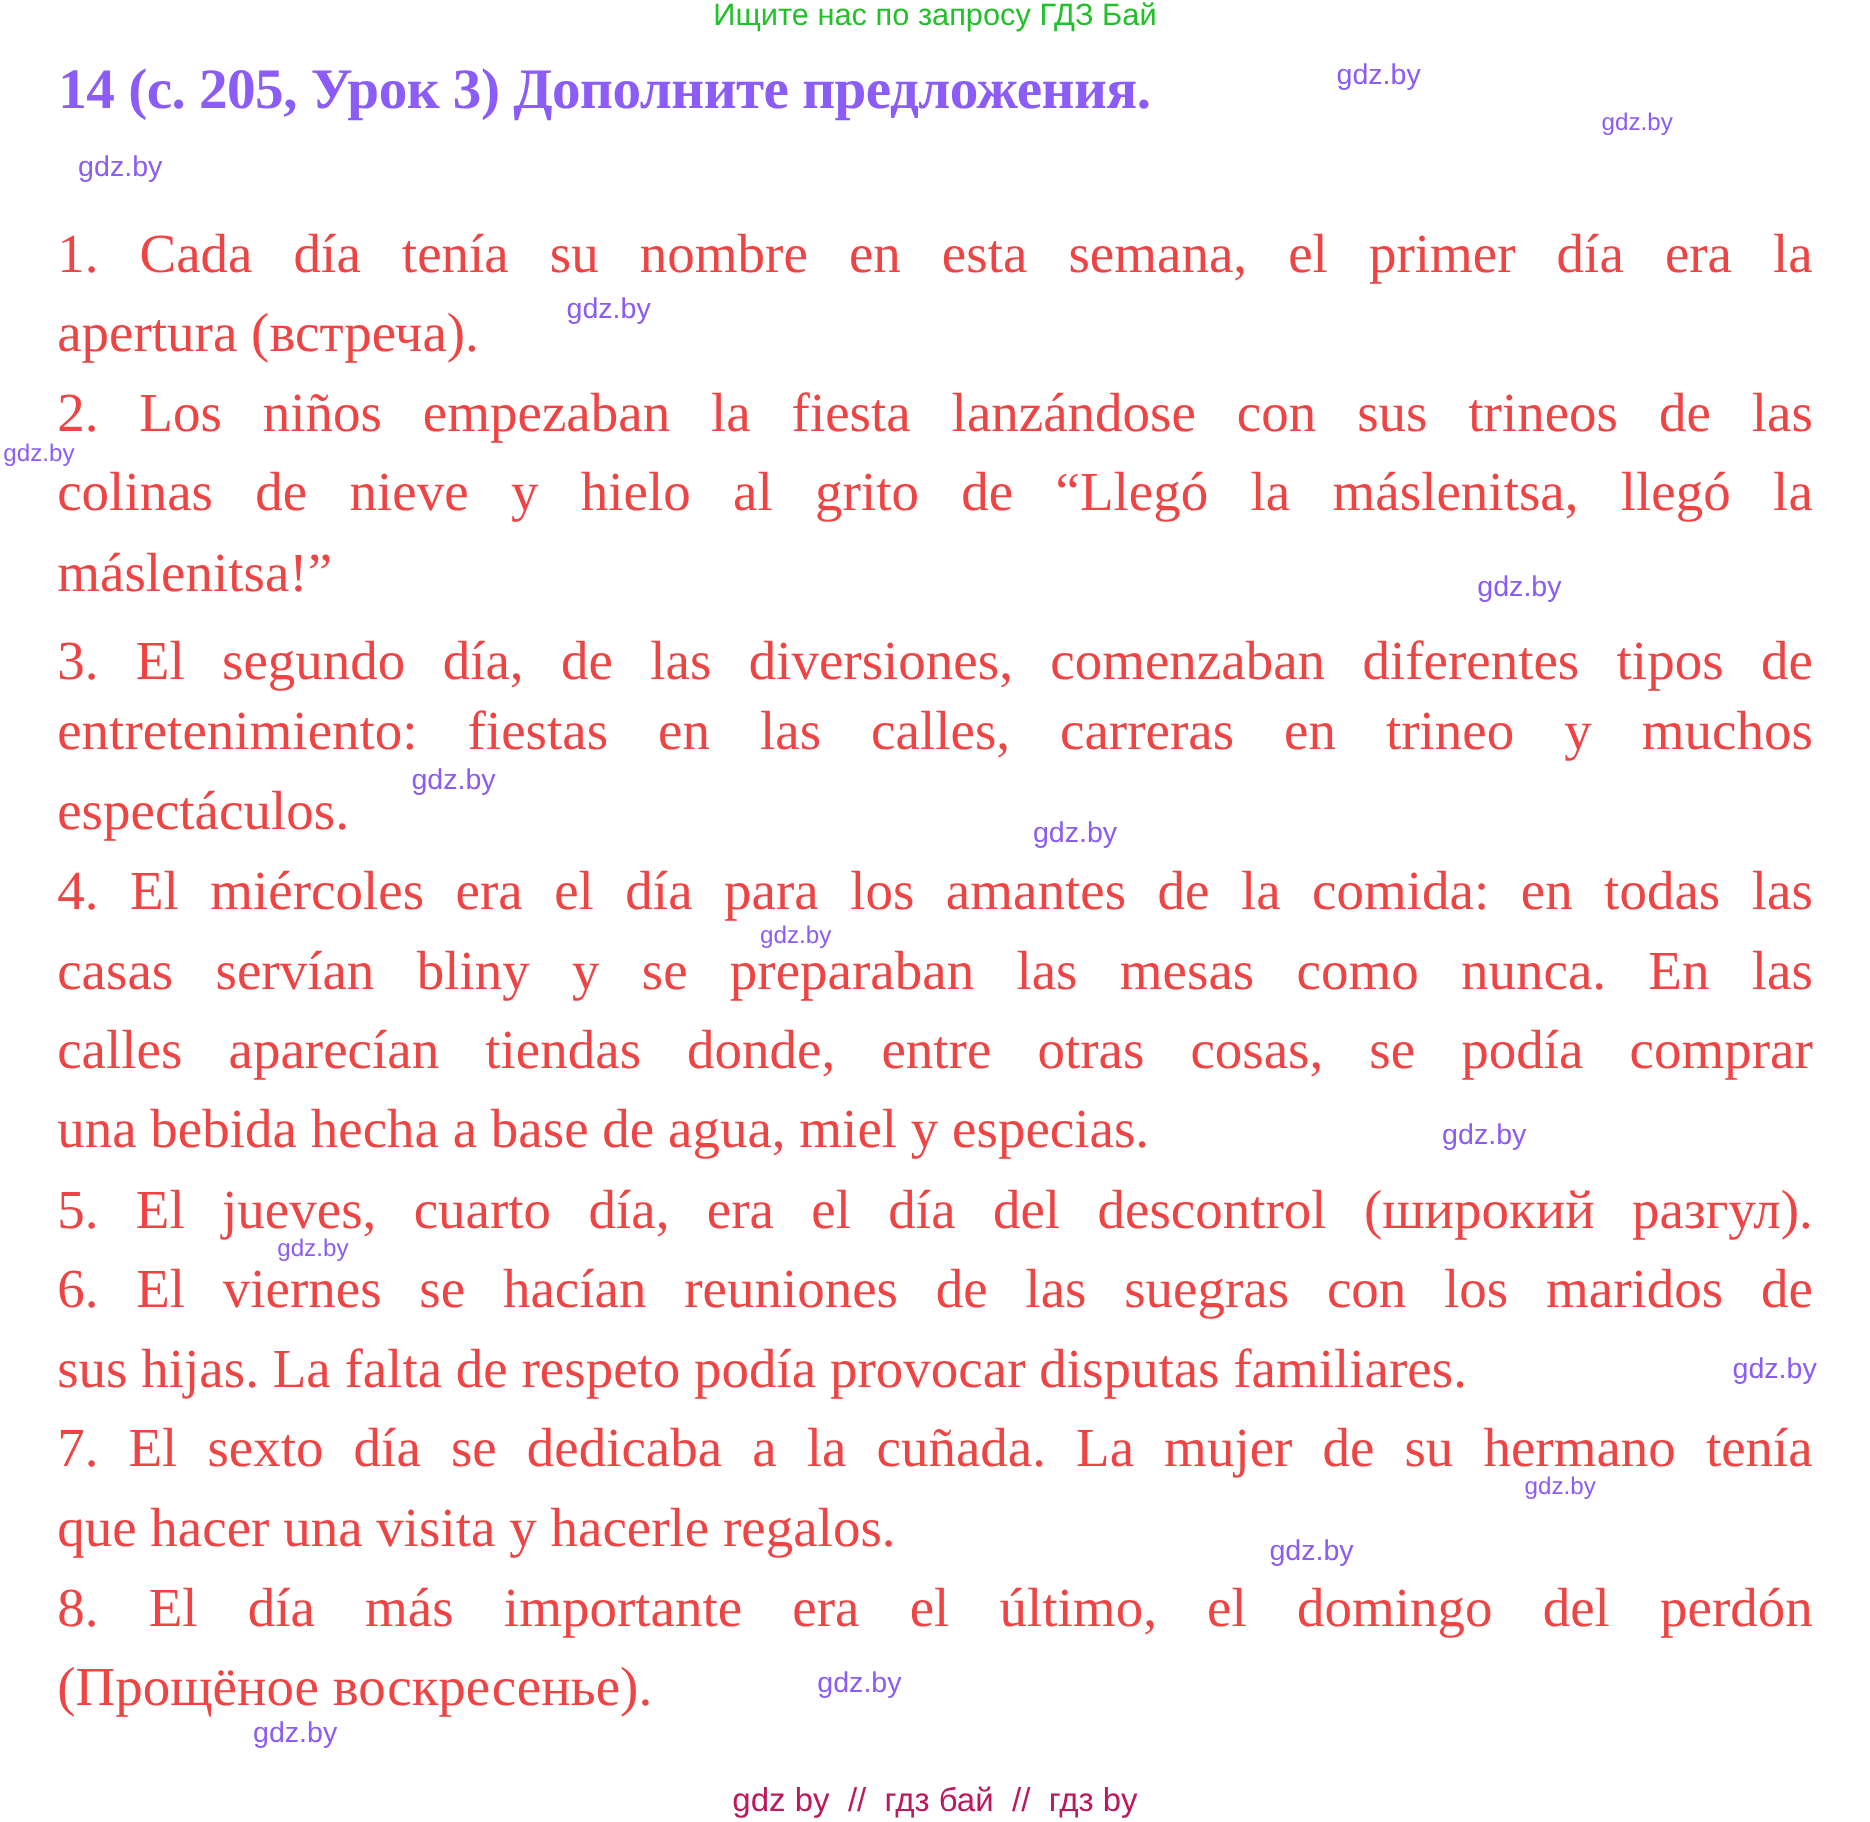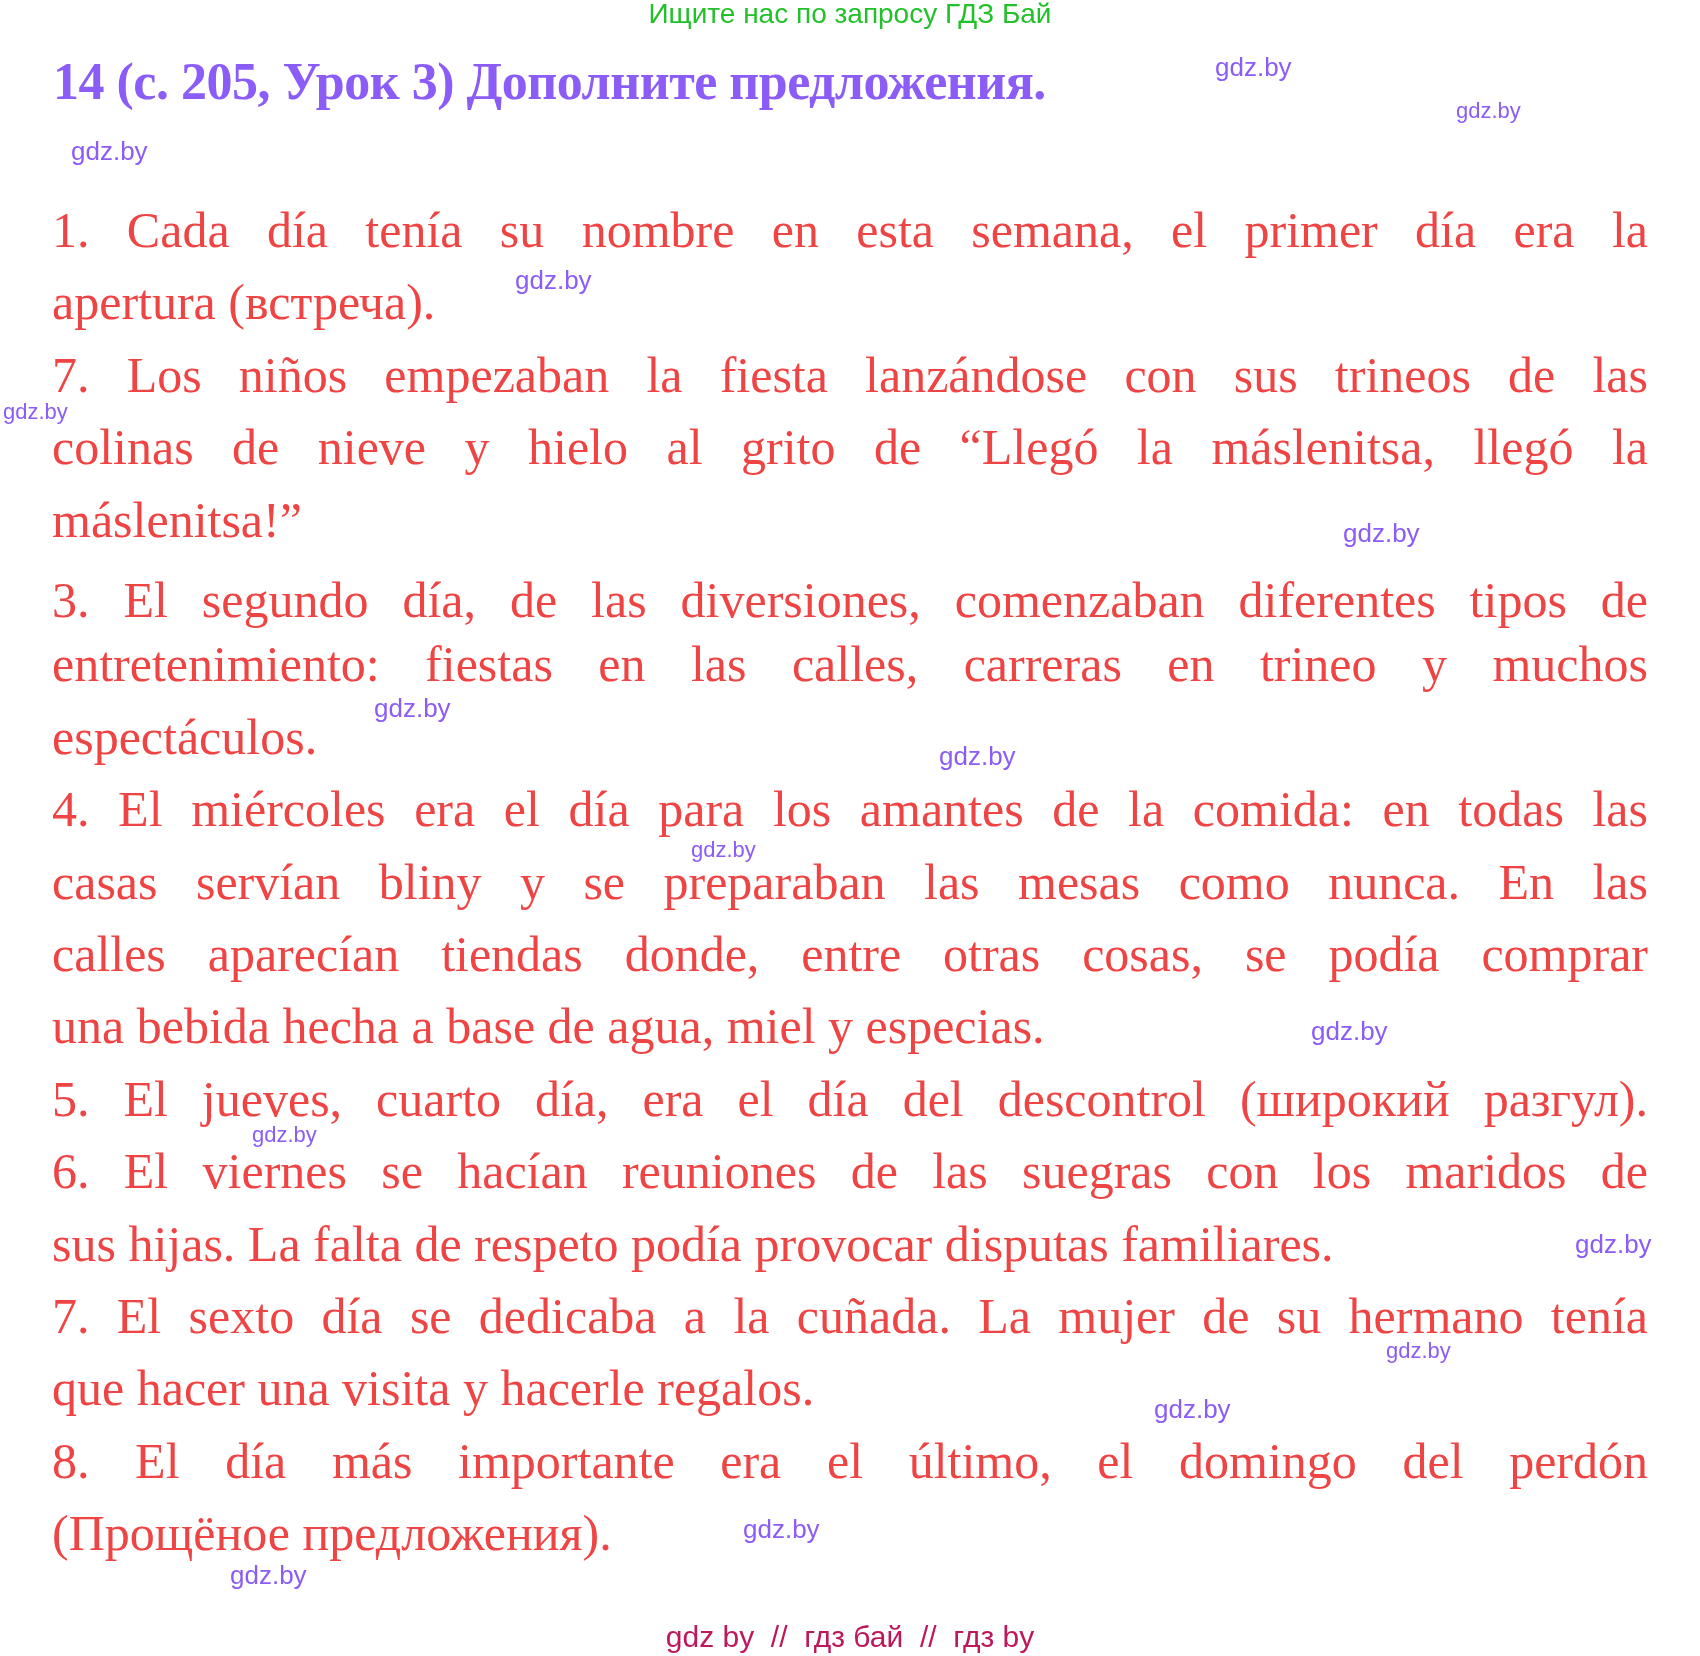--- a/index.html
+++ b/index.html
@@ -35,37 +35,37 @@
 </head>
 <body>
 
 <div class="banner">Ищите нас по запросу ГДЗ Бай</div>
 
 <div class="title">14 (с. 205, Урок 3) Дополните предложения.</div>
 
 <div class="body-lines">
   <div class="line" style="top:194px">1. Cada día tenía su nombre en esta semana, el primer día era la</div>
   <div class="line last" style="top:266px">apertura (встреча).</div>
-  <div class="line" style="top:339px">7. Los niños empezaban la fiesta lanzándose con sus trineos de las</div>
+  <div class="line" style="top:339px">2. Los niños empezaban la fiesta lanzándose con sus trineos de las</div>
   <div class="line" style="top:411px">colinas de nieve y hielo al grito de “Llegó la máslenitsa, llegó la</div>
   <div class="line last" style="top:484px">máslenitsa!”</div>
   <div class="line" style="top:564px">3. El segundo día, de las diversiones, comenzaban diferentes tipos de</div>
   <div class="line" style="top:628px">entretenimiento: fiestas en las calles, carreras en trineo y muchos</div>
   <div class="line last" style="top:701px">espectáculos.</div>
   <div class="line" style="top:773px">4. El miércoles era el día para los amantes de la comida: en todas las</div>
   <div class="line" style="top:846px">casas servían bliny y se preparaban las mesas como nunca. En las</div>
   <div class="line" style="top:918px">calles aparecían tiendas donde, entre otras cosas, se podía comprar</div>
   <div class="line last" style="top:990px">una bebida hecha a base de agua, miel y especias.</div>
   <div class="line" style="top:1063px">5. El jueves, cuarto día, era el día del descontrol (широкий разгул).</div>
   <div class="line" style="top:1135px">6. El viernes se hacían reuniones de las suegras con los maridos de</div>
   <div class="line last" style="top:1208px">sus hijas. La falta de respeto podía provocar disputas familiares.</div>
   <div class="line" style="top:1280px">7. El sexto día se dedicaba a la cuñada. La mujer de su hermano tenía</div>
   <div class="line last" style="top:1352px">que hacer una visita y hacerle regalos.</div>
   <div class="line" style="top:1425px">8. El día más importante era el último, el domingo del perdón</div>
-  <div class="line last" style="top:1497px">(Прощёное предложения).</div>
+  <div class="line last" style="top:1497px">(Прощёное воскресенье).</div>
 </div>
 
 <div class="wm" style="left:1215px;top:54px">gdz.by</div>
 <div class="wm small" style="left:1456px;top:100px">gdz.by</div>
 <div class="wm" style="left:71px;top:138px">gdz.by</div>
 <div class="wm" style="left:515px;top:267px">gdz.by</div>
 <div class="wm small" style="left:3px;top:401px">gdz.by</div>
 <div class="wm" style="left:1343px;top:520px">gdz.by</div>
 <div class="wm" style="left:374px;top:695px">gdz.by</div>
 <div class="wm" style="left:939px;top:743px">gdz.by</div>

